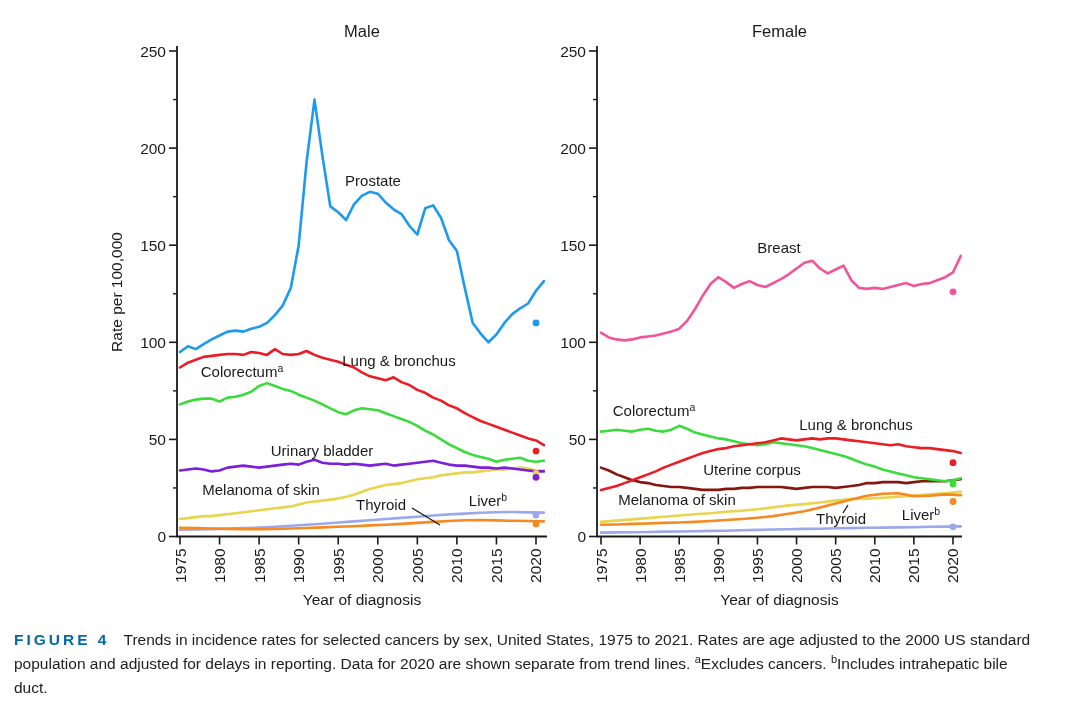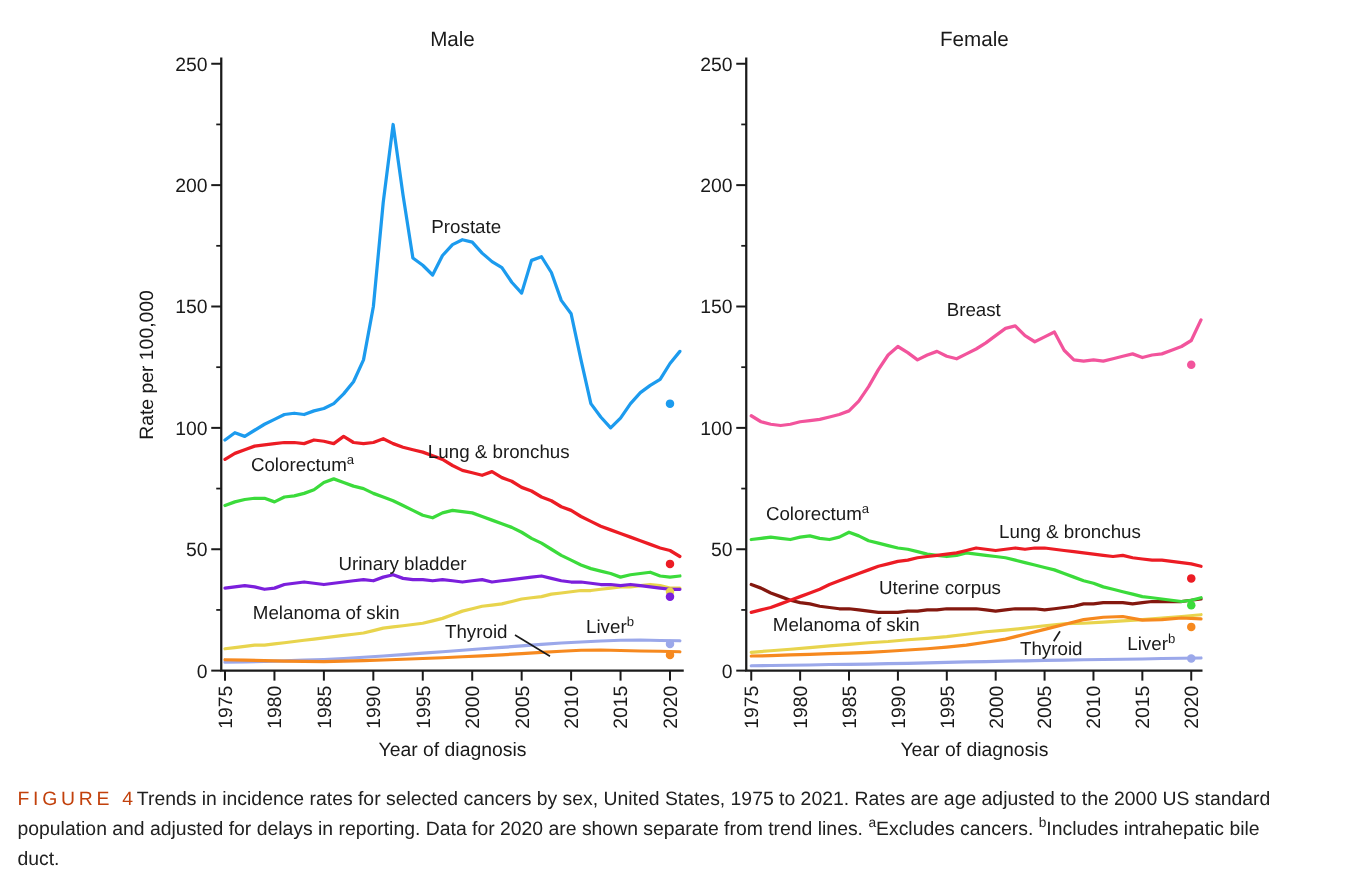--- a/index.html
+++ b/index.html
@@ -5,21 +5,21 @@
   html,body{margin:0;padding:0;background:#ffffff;}
   body{width:1080px;height:714px;position:relative;font-family:"Liberation Sans",sans-serif;overflow:hidden;}
   #figure-wrap{position:absolute;left:0;top:0;width:1080px;height:622px;}
   svg text{fill:#1a1a1a;}
   .caption{
     position:absolute;left:14px;top:628px;width:1018px;
     font-size:15.5px;line-height:24px;color:#212121;
     font-family:"Liberation Sans",sans-serif;
   }
   .caption .figlabel{
-    color:#c2410c;font-weight:normal;letter-spacing:3px;
+    color:#0369a1;font-weight:bold;letter-spacing:3px;margin-right:14px;
   }
   .caption sup{font-size:11px;line-height:0;}
 </style>
 </head>
 <body>
 
 <div id="figure-wrap">
   <svg id="chart-svg" width="1080" height="622" viewBox="0 0 1080 622">
       <g>
         <text x="362" y="37" font-family="&quot;Liberation Sans&quot;,sans-serif" font-size="16.5px" text-anchor="middle">Male</text>

